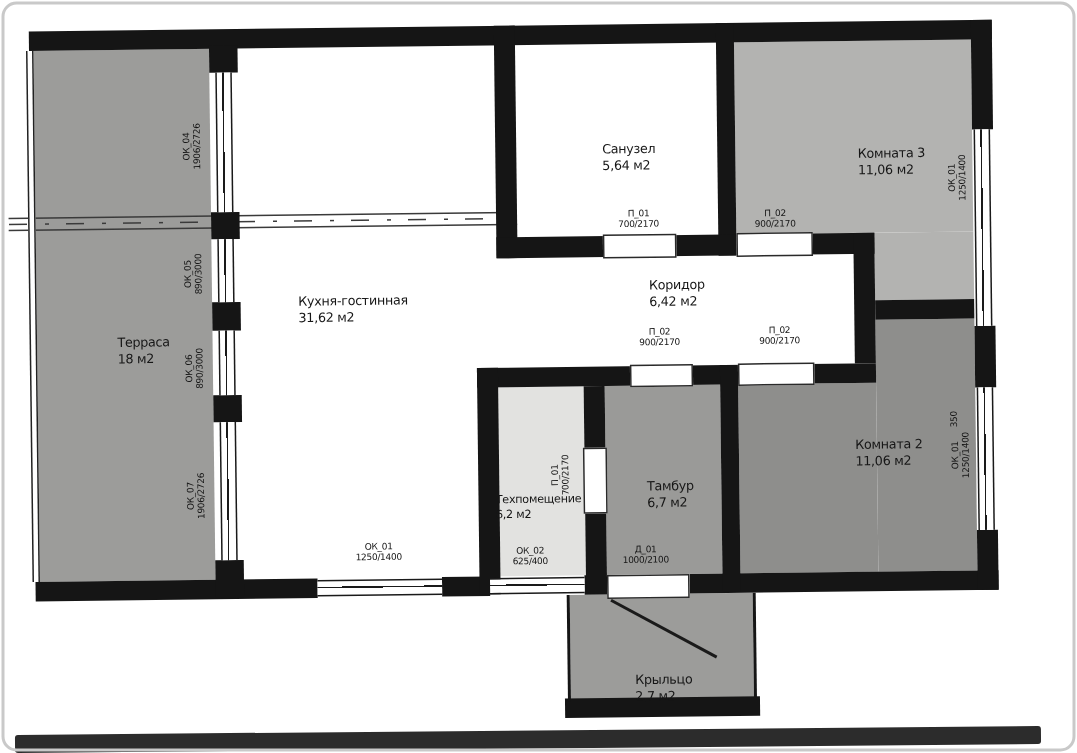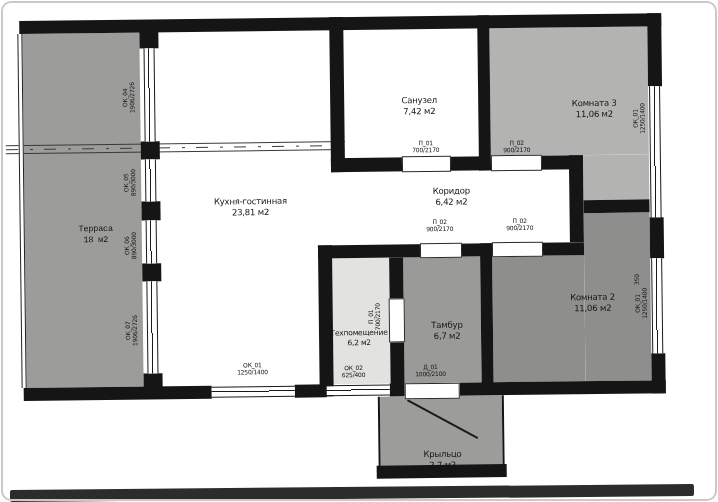--- a/index.html
+++ b/index.html
@@ -15,21 +15,21 @@
   .fill{background:#fff;}
   .winh{background:linear-gradient(to bottom,#fff 0 3.5px,#1a1a1a 3.5px 4.5px,#fff 4.5px 100%);
         border-top:1px solid #1a1a1a;border-bottom:1px solid #1a1a1a;height:11px;}
   .winv{background:linear-gradient(to right,#fff 0 3.5px,#1a1a1a 3.5px 4.5px,#fff 4.5px 100%);
         border-left:1px solid #1a1a1a;border-right:1px solid #1a1a1a;width:11px;}
   .gap{background:#fff;border:1px solid #2a2a2a;}
   .rail{background:#fff;border-left:1px solid #222;border-right:1px solid #222;}
   .band{border-top:1px solid #3a3a3a;border-bottom:1px solid #3a3a3a;height:9px;}
   .band::after{content:"";display:block;height:1px;margin-top:3px;
         background:repeating-linear-gradient(90deg,#3a3a3a 0 12px,transparent 12px 24px,#3a3a3a 24px 27px,transparent 27px 38px);}
-  .rlabel{position:absolute;transform:translate(-50%,-50%);text-align:center;
+  .rlabel{position:absolute;transform:translate(-50%,-50%);
         font-size:8.5px;line-height:1.3;white-space:nowrap;letter-spacing:-0.2px;}
   .olabel{position:absolute;transform:translate(-50%,-50%);text-align:center;
         font-size:6px;line-height:1.15;white-space:nowrap;letter-spacing:-0.2px;}
   .vlabel{position:absolute;transform:translate(-50%,-50%) rotate(-90deg);text-align:center;
         font-size:6px;line-height:1.15;white-space:nowrap;letter-spacing:-0.2px;}
   .olabel span,.vlabel span,.rlabel span{display:block;}
   .swing{position:absolute;width:80px;height:2px;background:#1a1a1a;
         transform-origin:0 0;transform:rotate(29deg);}
 </style>
 </head>
@@ -92,31 +92,31 @@
   <div class="winv" style="left:651px;top:90px;height:131px;"></div>
   <div class="winv" style="left:651px;top:262px;height:95px;"></div>
 
   <div class="gap" style="left:403px;top:157px;width:49px;height:16px;"></div>
   <div class="gap" style="left:492px;top:157px;width:51px;height:16px;"></div>
   <div class="gap" style="left:420px;top:244px;width:42px;height:15px;"></div>
   <div class="gap" style="left:492px;top:244px;width:51px;height:15px;"></div>
   <div class="gap" style="left:388px;top:299px;width:16px;height:44px;"></div>
   <div class="gap" style="left:403px;top:384px;width:55px;height:16px;"></div>
 
-  <div class="rlabel" style="left:96px;top:232px;font-family:Liberation Mono, monospace;">
+  <div class="rlabel" style="left:96px;top:232px;">
     <span>Терраса</span>
     <span>18 м2</span>
   </div>
-  <div class="rlabel" style="left:251px;top:206px;">
+  <div class="rlabel" style="left:236px;top:206px;">
     <span>Кухня-гостинная</span>
-    <span>23,81 м2</span>
+    <span>31,62 м2</span>
   </div>
   <div class="rlabel" style="left:421px;top:107px;">
     <span>Санузел</span>
-    <span>7,42 м2</span>
+    <span>5,64 м2</span>
   </div>
   <div class="rlabel" style="left:452px;top:198px;">
     <span>Коридор</span>
     <span>6,42 м2</span>
   </div>
   <div class="rlabel" style="left:596px;top:112px;">
     <span>Комната 3</span>
     <span>11,06 м2</span>
   </div>
   <div class="rlabel" style="left:592px;top:306px;">

